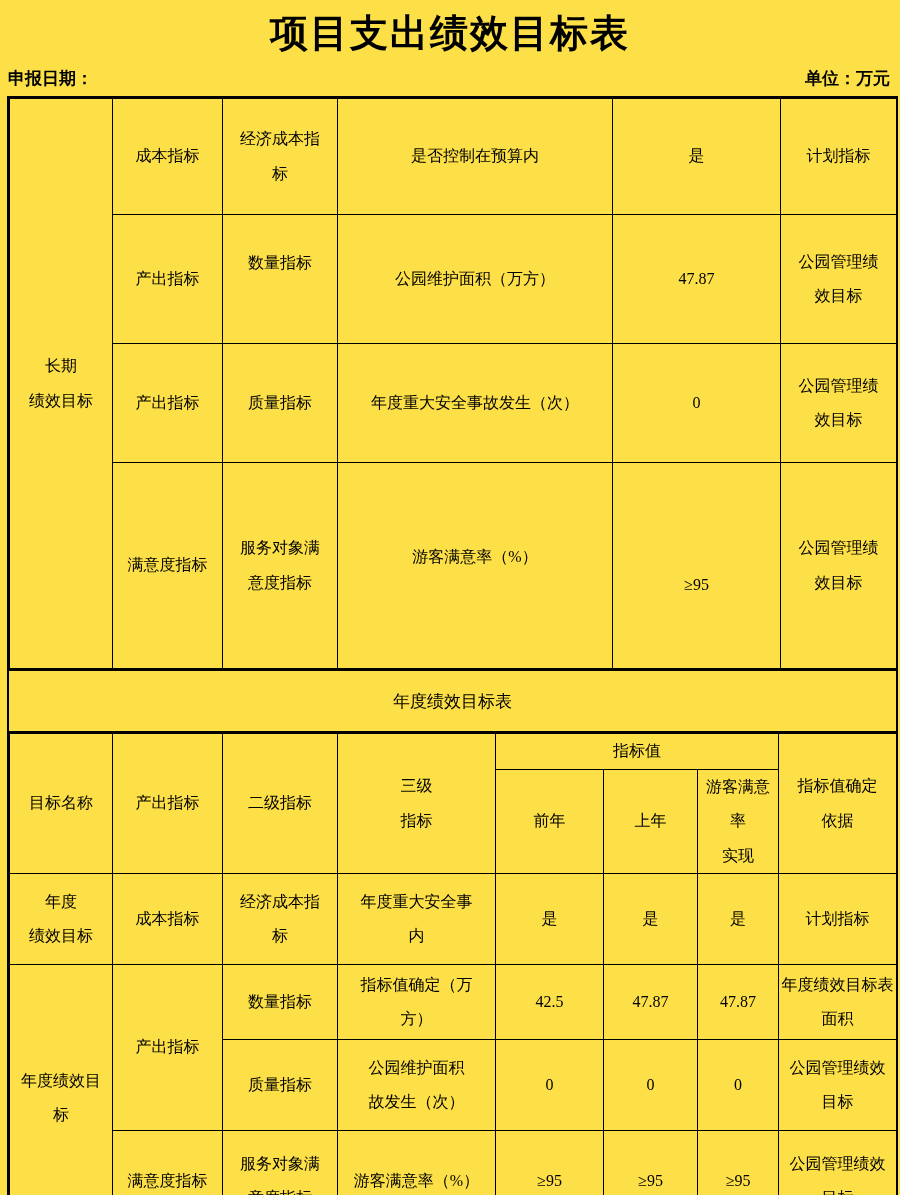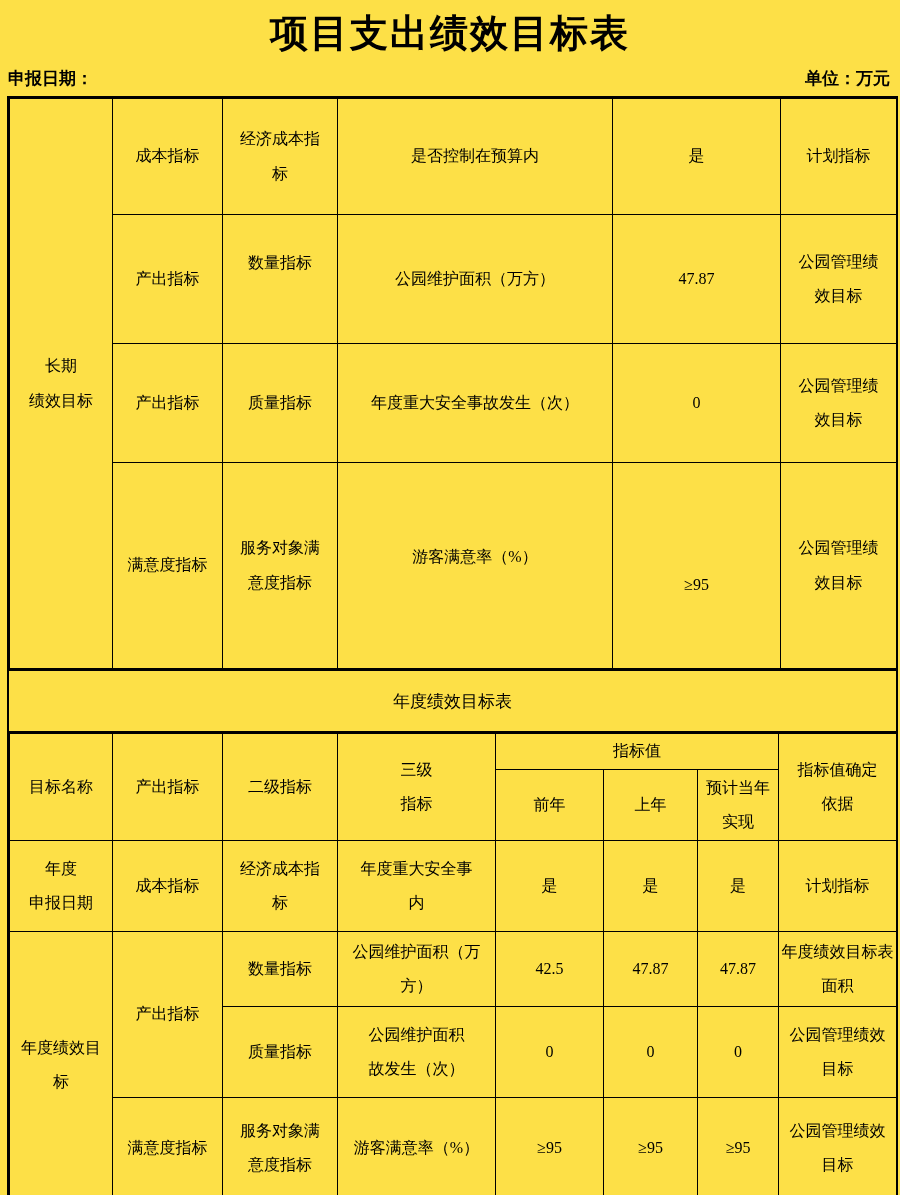--- a/index.html
+++ b/index.html
@@ -124,42 +124,42 @@
         <td rowspan="2">二级指标</td>
         <td rowspan="2">三级
 指标</td>
         <td colspan="3">指标值</td>
         <td rowspan="2">指标值确定
 依据</td>
       </tr>
       <tr class="hBot">
         <td>前年</td>
         <td>上年</td>
-        <td>预计当年
+        <td>游客满意率
 实现</td>
       </tr>
       <tr class="rE">
         <td>年度
-申报日期</td>
+绩效目标</td>
         <td>成本指标</td>
         <td>经济成本指
 标</td>
         <td>年度重大安全事
 内</td>
         <td>是</td>
         <td>是</td>
         <td>是</td>
         <td>计划指标</td>
       </tr>
       <tr class="rF">
         <td rowspan="3">年度绩效目
 标</td>
         <td rowspan="2">产出指标</td>
         <td>数量指标</td>
-        <td>公园维护面积（万
+        <td>指标值确定（万
 方）</td>
         <td>42.5</td>
         <td>47.87</td>
         <td>47.87</td>
         <td>年度绩效目标表
 面积</td>
       </tr>
       <tr class="rG">
         <td>质量指标</td>
         <td>公园维护面积

